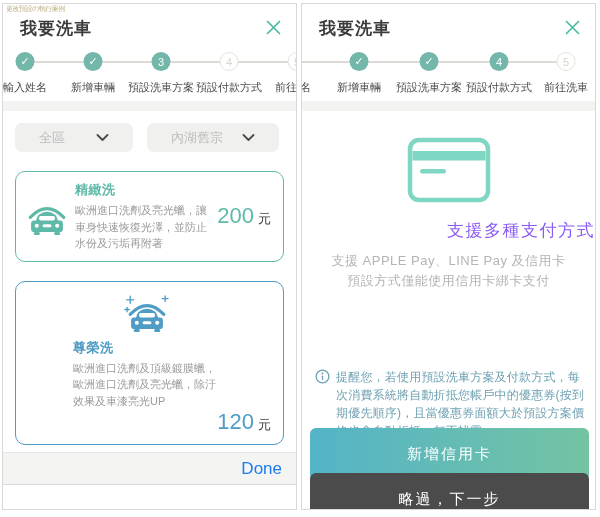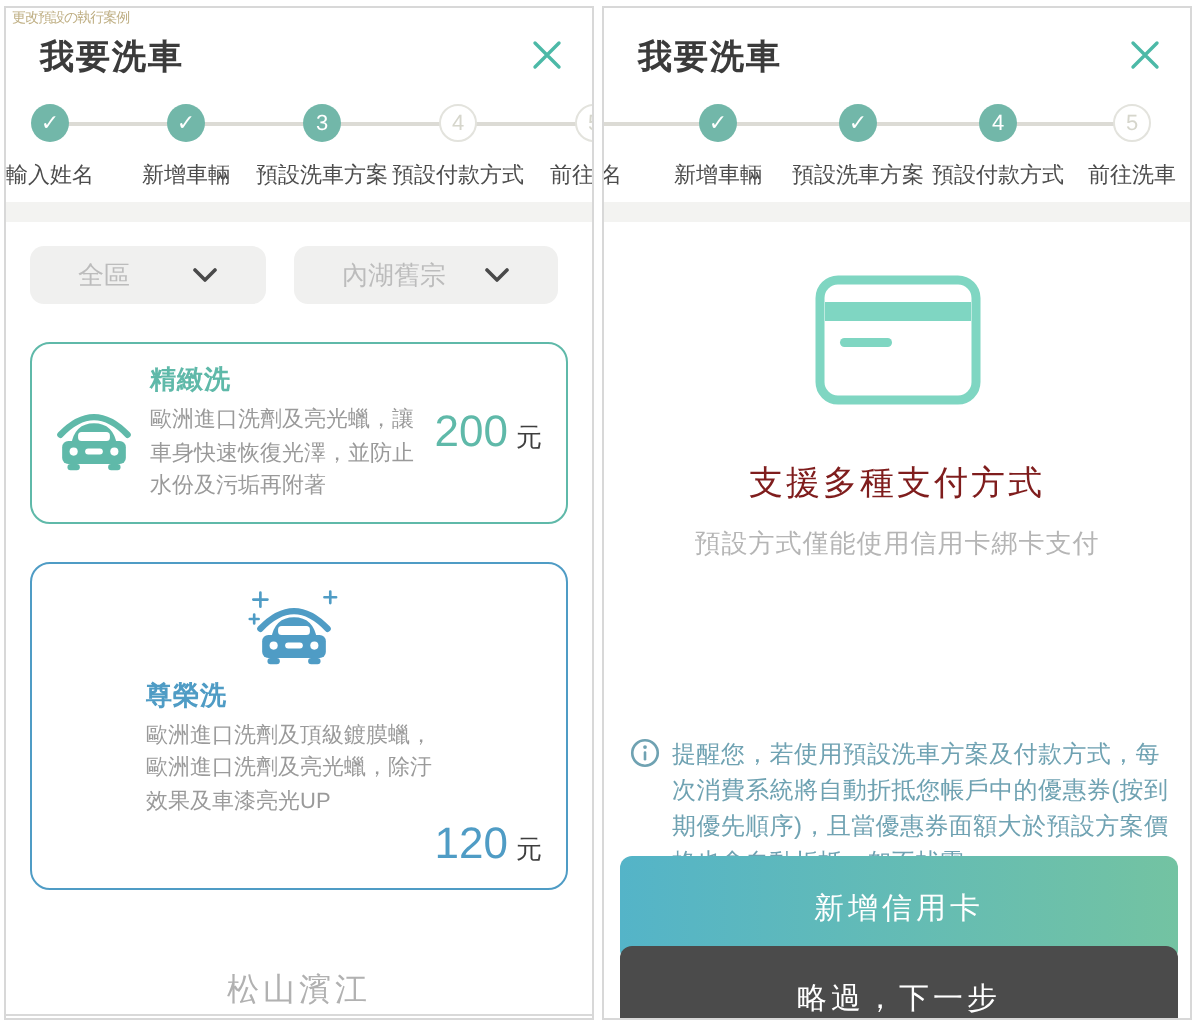--- a/index.html
+++ b/index.html
@@ -52,21 +52,21 @@
   .done-bar{margin-top:7px;height:33px;background:#f4f4f3;border-top:1px solid #e4e4e2;
     border-bottom:1px solid #d9d9d7;display:flex;justify-content:flex-end;align-items:center;
     padding:0 14px}
   .done-btn{color:#1b7df0;font-size:17px;cursor:pointer}
 
   .picker{position:relative;height:148px}
   .picker-item{position:absolute;left:0;right:0;text-align:center;letter-spacing:2px;cursor:pointer}
   .picker-sep{position:absolute;left:0;right:0;height:1px;background:#d9d9d9}
 
   .cc-wrap{margin-top:26px;text-align:center;line-height:0}
-  .pay-headline{margin-top:27px;text-align:center;font-size:17px;color:#7f1d1d;letter-spacing:1.5px}
+  .pay-headline{margin-top:16px;text-align:right;font-size:17px;color:#8b5cf6;letter-spacing:1.5px}
   .pay-sub{margin-top:9px;text-align:center;font-size:13px;color:#b5b5b5;line-height:1.55;letter-spacing:.5px}
 
   .note{position:absolute;left:13px;right:10px;top:364px;display:flex;gap:6px}
   .note-icon{flex:0 0 15px;padding-top:1px;line-height:0}
   .note-text{font-size:12px;color:#6fa2b2;line-height:1.5;letter-spacing:.2px}
 
   .btn{position:absolute;left:8px;right:6px;height:53px;border-radius:6px;border:none;
     color:#fff;font-size:15px;letter-spacing:2px;display:flex;align-items:center;
     justify-content:center;cursor:pointer;font-family:inherit}
   .btn-add{top:424px;background:linear-gradient(90deg,#54b4c8,#73c3a2)}
@@ -167,20 +167,23 @@
           <div class="plan-name" style="color: rgb(79, 156, 197);">尊榮洗</div>
           <div class="plan-desc">歐洲進口洗劑及頂級鍍膜蠟，歐洲進口洗劑及亮光蠟，除汙效果及車漆亮光UP</div>
         </div>
         <div class="plan-price">
           <span class="price-num" style="color: rgb(79, 156, 197);">120</span>
           <span class="price-unit">元</span>
         </div>
       </div>
     </div>
 
+  <div class="done-bar">
+    <span class="done-btn">Done</span>
+  </div>
 
   <div class="picker" id="picker-left">
 
   <div class="picker-sep" style="top: 62px;"></div>
       <div class="picker-sep" style="top: 87px;"></div>
       <div class="picker-item" style="top: 40px; font-size: 16px; color: rgb(177, 177, 177);">松山濱江</div>
       <div class="picker-item" style="top: 64px; font-size: 20px; color: rgb(30, 30, 30);">內湖舊宗</div>
       <div class="picker-item" style="top: 90px; font-size: 16px; color: rgb(174, 174, 174);">新北三重</div>
     </div>
 </div>
@@ -223,20 +226,21 @@
   <div class="cc-wrap">
     <svg width="84" height="66" viewBox="0 0 84 66">
       <rect x="3" y="3" width="78" height="60" rx="9" fill="none" stroke="#7fd6c2" stroke-width="4.5"></rect>
       <rect x="5.5" y="14" width="73" height="9.5" fill="#7fd6c2"></rect>
       <rect x="13" y="32" width="26" height="4.5" rx="2.2" fill="#7fd6c2"></rect>
     </svg>
   </div>
 
   <div class="pay-headline">支援多種支付方式</div>
   <div class="pay-sub">
+    <div>支援 APPLE Pay、LINE Pay 及信用卡</div>
     <div>預設方式僅能使用信用卡綁卡支付</div>
   </div>
 
   <div class="note">
     <span class="note-icon">
       <svg width="15" height="15" viewBox="0 0 16 16">
         <circle cx="8" cy="8" r="6.8" fill="none" stroke="#6fa2b2" stroke-width="1.4"></circle>
         <circle cx="8" cy="4.8" r="1" fill="#6fa2b2"></circle>
         <rect x="7.3" y="7" width="1.4" height="5" rx="0.7" fill="#6fa2b2"></rect>
       </svg>

